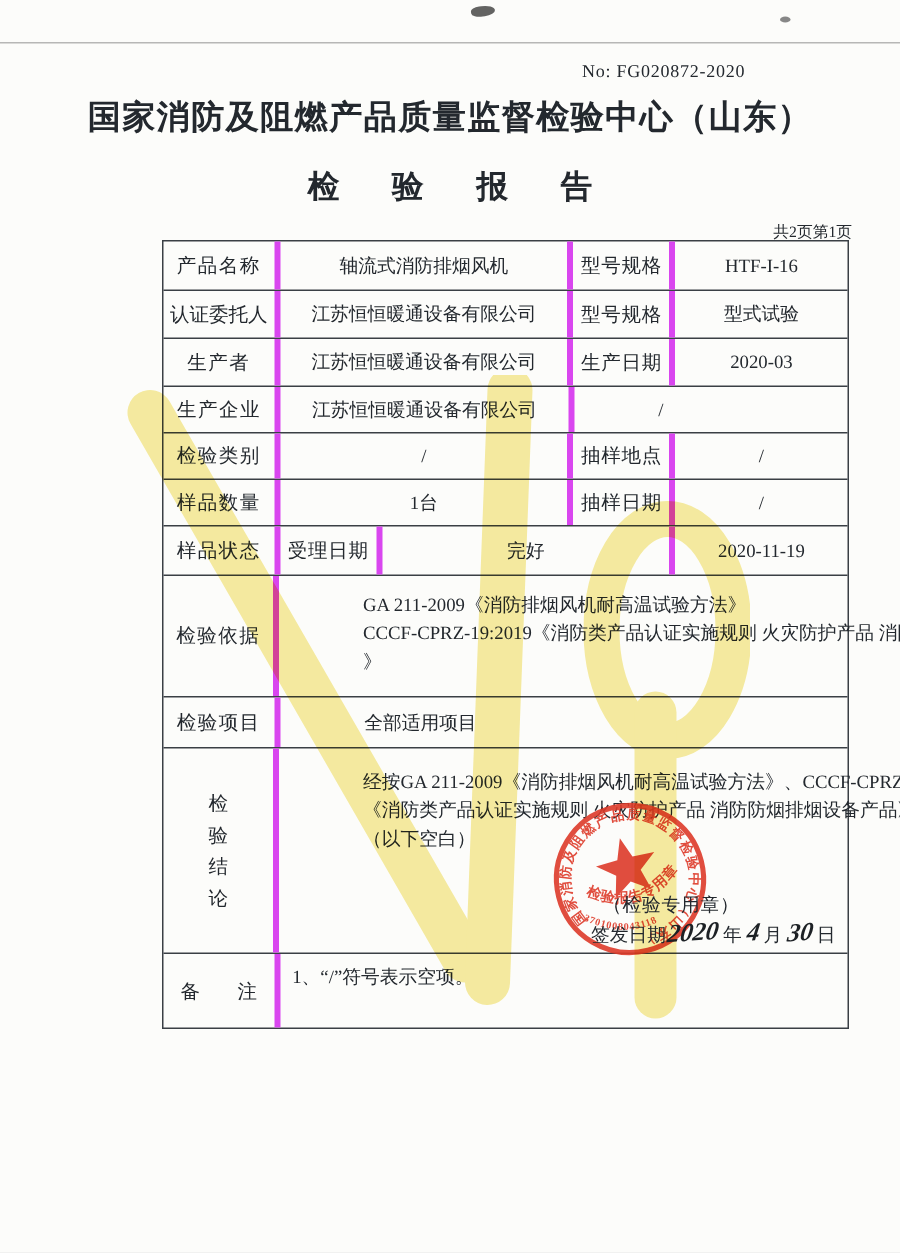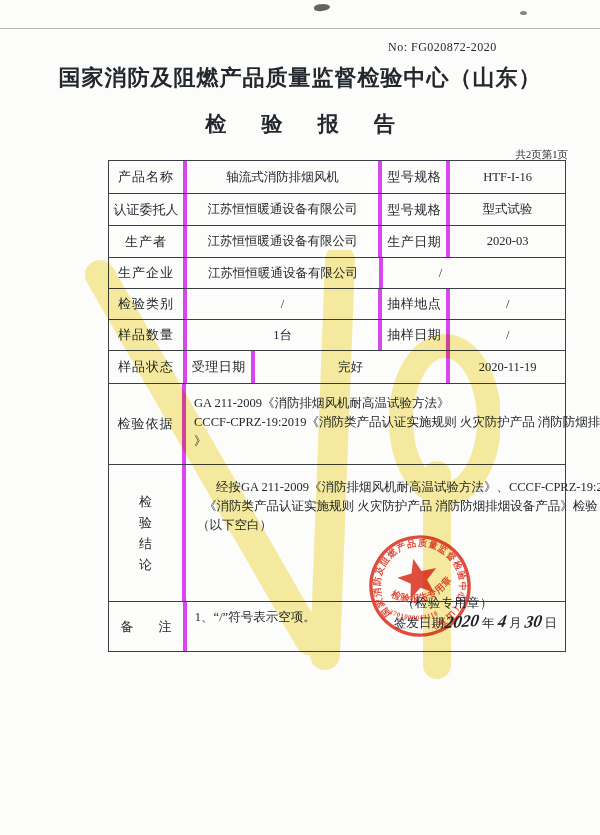--- a/index.html
+++ b/index.html
@@ -23,21 +23,21 @@
   .trow.first{border-top:none;}
   .cell{box-sizing:border-box;border-left:4px solid #d946ef;display:flex;align-items:center;justify-content:center;font-size:13px;}
   .cell.c1{border-left:none;}
   .w1{width:74px;letter-spacing:1px;text-align:center;}
   .w2{width:196px;}
   .w3{width:68px;letter-spacing:.5px;}
   .w4{width:119px;}
   .wm{width:383px;}
   .value{font-size:12.5px;}
   .blockcell{flex-direction:column;align-items:flex-start;justify-content:flex-start;padding:10px 8px 0 8px;line-height:19px;font-size:12.5px;}
-  .blockcell .ln{white-space:nowrap;}
+  .blockcell .ln{white-space:nowrap;margin-left:48px;}
   .ind1{margin-left:22px;}
   .ind2{margin-left:10px;}
   .ind3{margin-left:3px;}
   .vlabel{flex-direction:column;justify-content:center;gap:7px;letter-spacing:0;}
   .vlabel span{display:block;line-height:14px;}
   .remark-cell{align-items:flex-start;justify-content:flex-start;padding:7px 8px 0 8px;font-size:12.5px;text-align:right;}
 
   .watermark{position:absolute;left:80px;top:250px;z-index:3;pointer-events:none;mix-blend-mode:multiply;opacity:.55;}
   .seal-svg{position:absolute;left:345px;top:513px;z-index:2;opacity:.9;}
   .issue-note{position:absolute;left:402px;top:595px;font-size:12.5px;z-index:4;letter-spacing:.5px;}
@@ -118,20 +118,26 @@
 
     <div class="trow" style="height:80px">
       <div class="cell c1 w1">检验依据</div>
       <div class="cell wm blockcell">
         <div class="ln">GA 211-2009《消防排烟风机耐高温试验方法》</div>
         <div class="ln">CCCF-CPRZ-19:2019《消防类产品认证实施规则 火灾防护产品 消防防烟排烟设备产品</div>
         <div class="ln">》</div>
       </div>
     </div>
 
+    <div class="trow" style="height:33px">
+      <div class="cell c1 w1">检验项目</div>
+      <div class="cell wm blockcell" style="padding-top:8px">
+        <div class="ln">全部适用项目</div>
+      </div>
+    </div>
 
     <div class="trow" style="height:136px">
       <div class="cell c1 w1 vlabel">
         <span>检</span>
         <span>验</span>
         <span>结</span>
         <span>论</span>
       </div>
       <div class="cell wm blockcell" style="padding-top:13px">
         <div class="ln ind1">经按GA 211-2009《消防排烟风机耐高温试验方法》、CCCF-CPRZ-19:2019</div>

